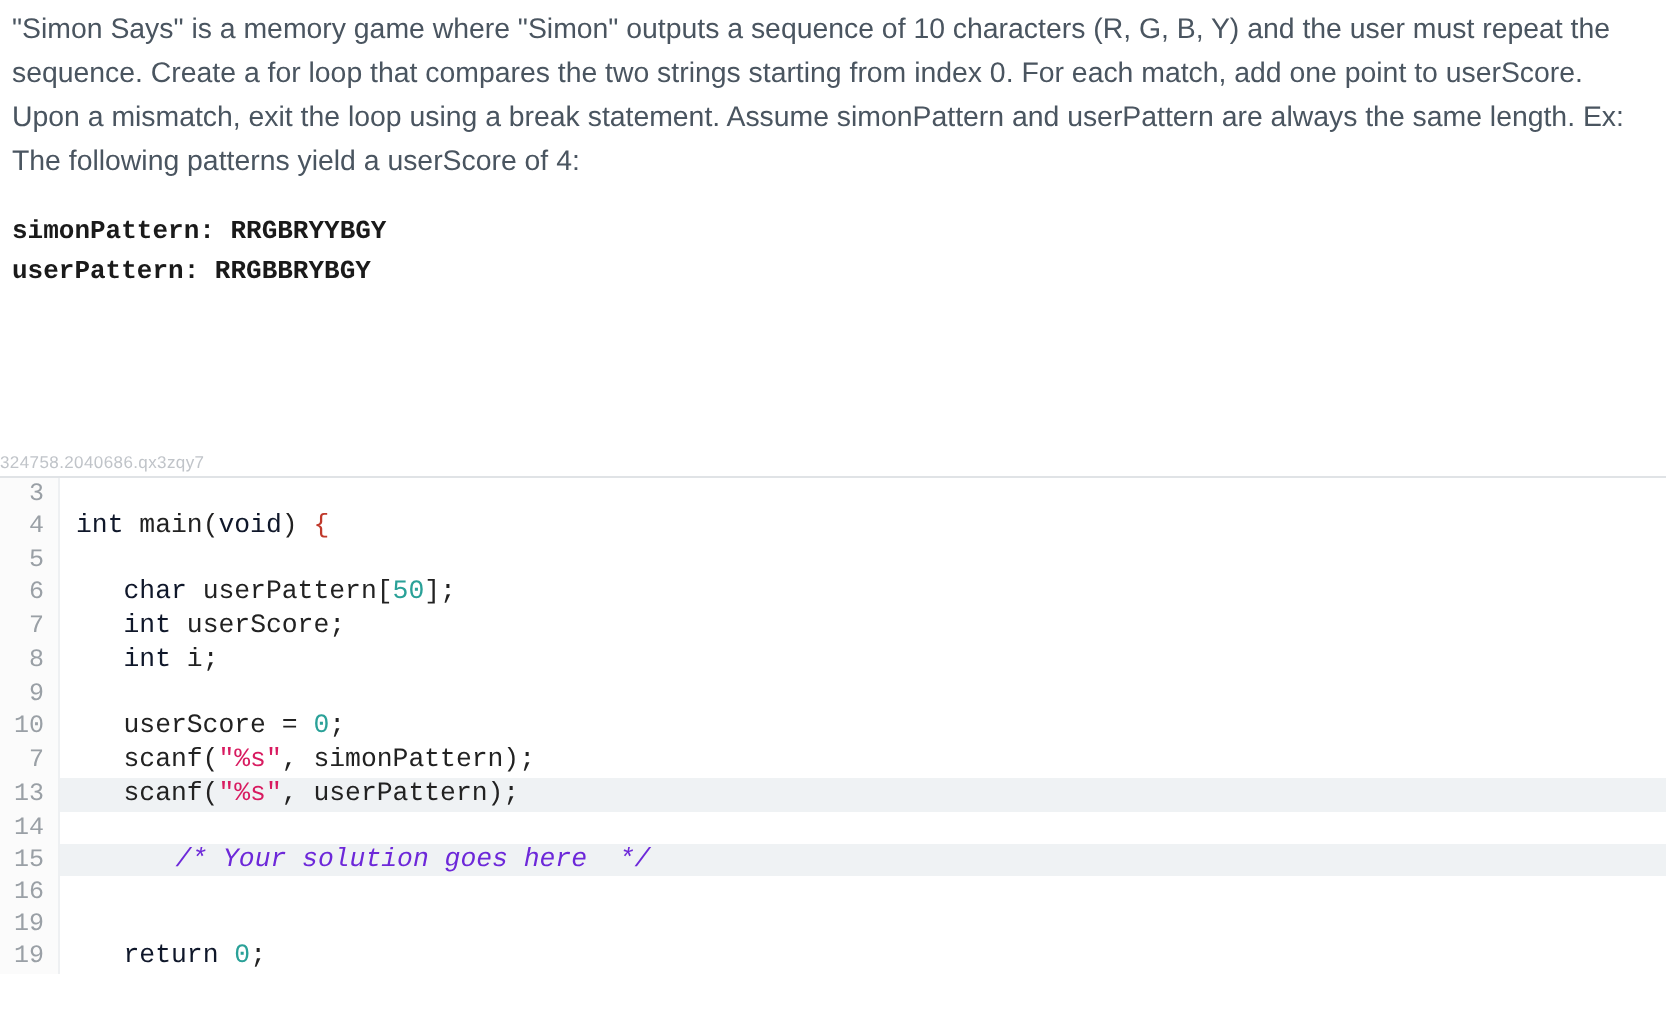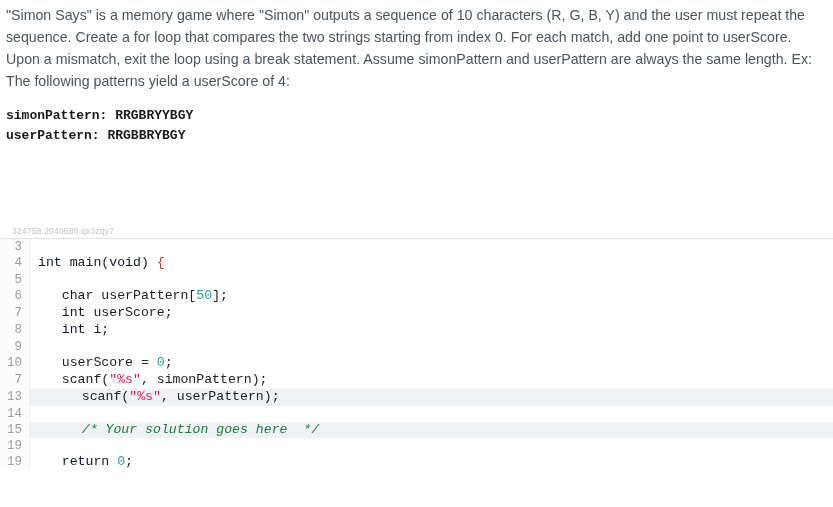--- a/index.html
+++ b/index.html
@@ -22,39 +22,38 @@
     }
     .example-patterns {
       padding: 12px 6px 0 6px;
       font-family: "Consolas", "Menlo", "Courier New", monospace;
       font-size: 13px;
       color: #1a1a1a;
       line-height: 1.55;
       font-weight: 600;
     }
     .watermark {
-      padding: 80px 0 2px 12px;
+      padding: 80px 0 2px 0;
       font-size: 8.5px;
       color: #c0c4c9;
       letter-spacing: 0.2px;
     }
     .code-editor {
       border-top: 1px solid #e0e3e6;
       font-family: "Consolas", "Menlo", "Courier New", monospace;
       font-size: 13.2px;
       line-height: 1.28;
       background: #ffffff;
     }
     .code-line {
       display: flex;
       white-space: pre;
     }
     .code-line.highlight {
       background: #eff2f4;
-      gap: 20px;
     }
     .gutter {
       width: 30px;
       text-align: right;
       color: #9aa0a6;
       padding-right: 7px;
       user-select: none;
       font-size: 12.5px;
       background: #fbfbfb;
       border-right: 1px solid #eef0f2;
@@ -69,22 +68,23 @@
     .brace-red {
       color: #c0392b;
     }
     .num {
       color: #2aa198;
     }
     .str {
       color: #d81b60;
     }
     .comment {
-      color: #15803d;
+      color: #6d28d9;
       font-style: italic;
+      margin-left: 26px;
     }
   </style>
 </head>
 <body>
 
 <div class="problem-description">
   <span>"Simon Says" is a memory game where "Simon" outputs a sequence of 10 characters (R, G, B, Y) and the user must repeat the sequence. Create a for loop that compares the two strings starting from index 0. For each match, add one point to userScore. Upon a mismatch, exit the loop using a break statement. Assume simonPattern and userPattern are always the same length. Ex: The following patterns yield a userScore of 4:</span>
 </div>
 
 <div class="example-patterns">
@@ -100,16 +100,17 @@
   <div class="code-line"><div class="gutter">5</div></div>
   <div class="code-line"><div class="gutter">6</div><div class="code">   <span class="kw-blue">char</span> userPattern[<span class="num">50</span>];</div></div>
   <div class="code-line"><div class="gutter">7</div><div class="code">   <span class="kw-blue">int</span> userScore;</div></div>
   <div class="code-line"><div class="gutter">8</div><div class="code">   <span class="kw-blue">int</span> i;</div></div>
   <div class="code-line"><div class="gutter">9</div><div class="code"></div></div>
   <div class="code-line"><div class="gutter">10</div><div class="code">   userScore = <span class="num">0</span>;</div></div>
   <div class="code-line"><div class="gutter">7</div><div class="code">   scanf(<span class="str">"%s"</span>, simonPattern);</div></div>
   <div class="code-line highlight"><div class="gutter">13</div><div class="code">   scanf(<span class="str">"%s"</span>, userPattern);</div></div>
   <div class="code-line"><div class="gutter">14</div><div class="code"></div></div>
   <div class="code-line highlight"><div class="gutter">15</div><div class="code">   <span class="comment">/* Your solution goes here  */</span></div></div>
+  <div class="code-line"><div class="gutter">16</div><div class="code"></div></div>
   <div class="code-line"><div class="gutter">19</div><div class="code"></div></div>
   <div class="code-line"><div class="gutter">19</div><div class="code">   <span class="kw-blue">return</span> <span class="num">0</span>;</div></div>
 
 </div>
 
 </body></html>

